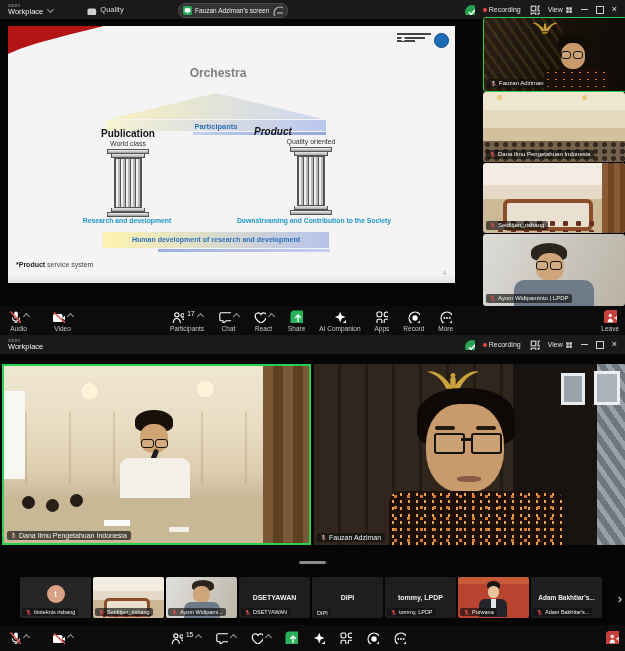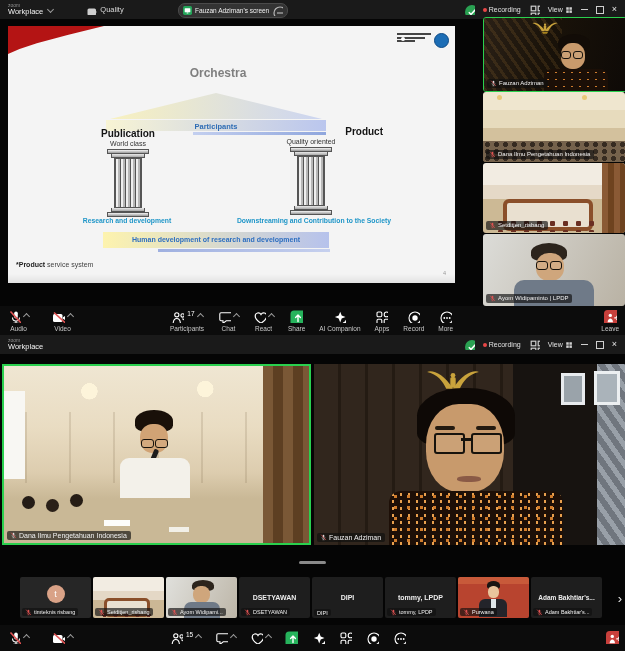--- a/index.html
+++ b/index.html
@@ -31,21 +31,21 @@
   .s-title{left:0;top:27px;width:420px;text-align:center;font-size:9.5px;font-weight:bold;color:#151515;}
   .s-head{left:0;top:40px;width:420px;text-align:center;font-size:12px;font-weight:bold;color:#7f7f7f;}
   .s-sub{left:0;top:55px;width:420px;text-align:center;font-size:9px;color:#a3a3a3;}
   .tri{left:102px;top:67px;width:212px;height:26px;background:linear-gradient(90deg,#f8f1c0,#ccd5f1);clip-path:polygon(50% 0,100% 100%,0 100%);}
   .s-cs{left:102px;top:75px;width:212px;text-align:center;font-size:7.5px;font-weight:bold;color:#2f6db5;}
   .pbar{left:98px;top:94px;width:220px;height:11px;background:linear-gradient(90deg,#f8f4d4,#bac6ee);}
   .s-partner{left:98px;top:95.5px;width:220px;text-align:center;font-size:7.5px;font-weight:bold;color:#2f6db5;}
   .pbar2{left:185px;top:106px;width:133px;height:2.5px;background:linear-gradient(90deg,#c3cfef,#8fa6dd);}
   .s-pubt{left:60px;top:102px;width:120px;text-align:center;font-size:10px;font-weight:bold;color:#141414;}
   .s-pubs{left:60px;top:114px;width:120px;text-align:center;font-size:7px;color:#333;}
-  .s-prot{left:255px;top:100px;width:120px;text-align:right;font-size:10px;font-weight:bold;color:#141414;}
+  .s-prot{left:246px;top:100px;width:120px;text-align:left;font-size:10px;font-weight:bold;color:#141414;font-style:italic;}
   .s-pros{left:243px;top:112px;width:120px;text-align:center;font-size:7px;color:#333;}
   .pillar{width:42px;}
   .pcap{position:static!important;height:3px;background:linear-gradient(#f4f4f4,#999);border:0.5px solid #555;}
   .pcap2{position:static!important;height:3px;margin:0 4px;background:linear-gradient(#eaeaea,#a8a8a8);border:0.5px solid #555;border-top:none;}
   .pshaft{position:static!important;height:48px;margin:0 7px;background:repeating-linear-gradient(90deg,#555 0 1px,#f0f0f0 1px 3px,#b8b8b8 3px 5px);border:0.5px solid #555;}
   .s-capL{left:20px;top:191px;width:198px;text-align:center;font-size:6.8px;font-weight:bold;color:#1f96c8;}
   .s-capR{left:208px;top:191px;width:196px;text-align:center;font-size:6.8px;font-weight:bold;color:#1f96c8;}
   .band{left:95px;top:206px;width:226px;height:16px;background:linear-gradient(90deg,#fdf3ae,#b6c2ec);}
   .s-band{left:95px;top:206px;width:226px;height:16px;line-height:16px;text-align:center;font-size:7px;font-weight:bold;color:#2e6fc0;}
   .band2{left:150px;top:223px;width:172px;height:2.5px;background:linear-gradient(90deg,#9fb0e0,#c6d0ee);}

